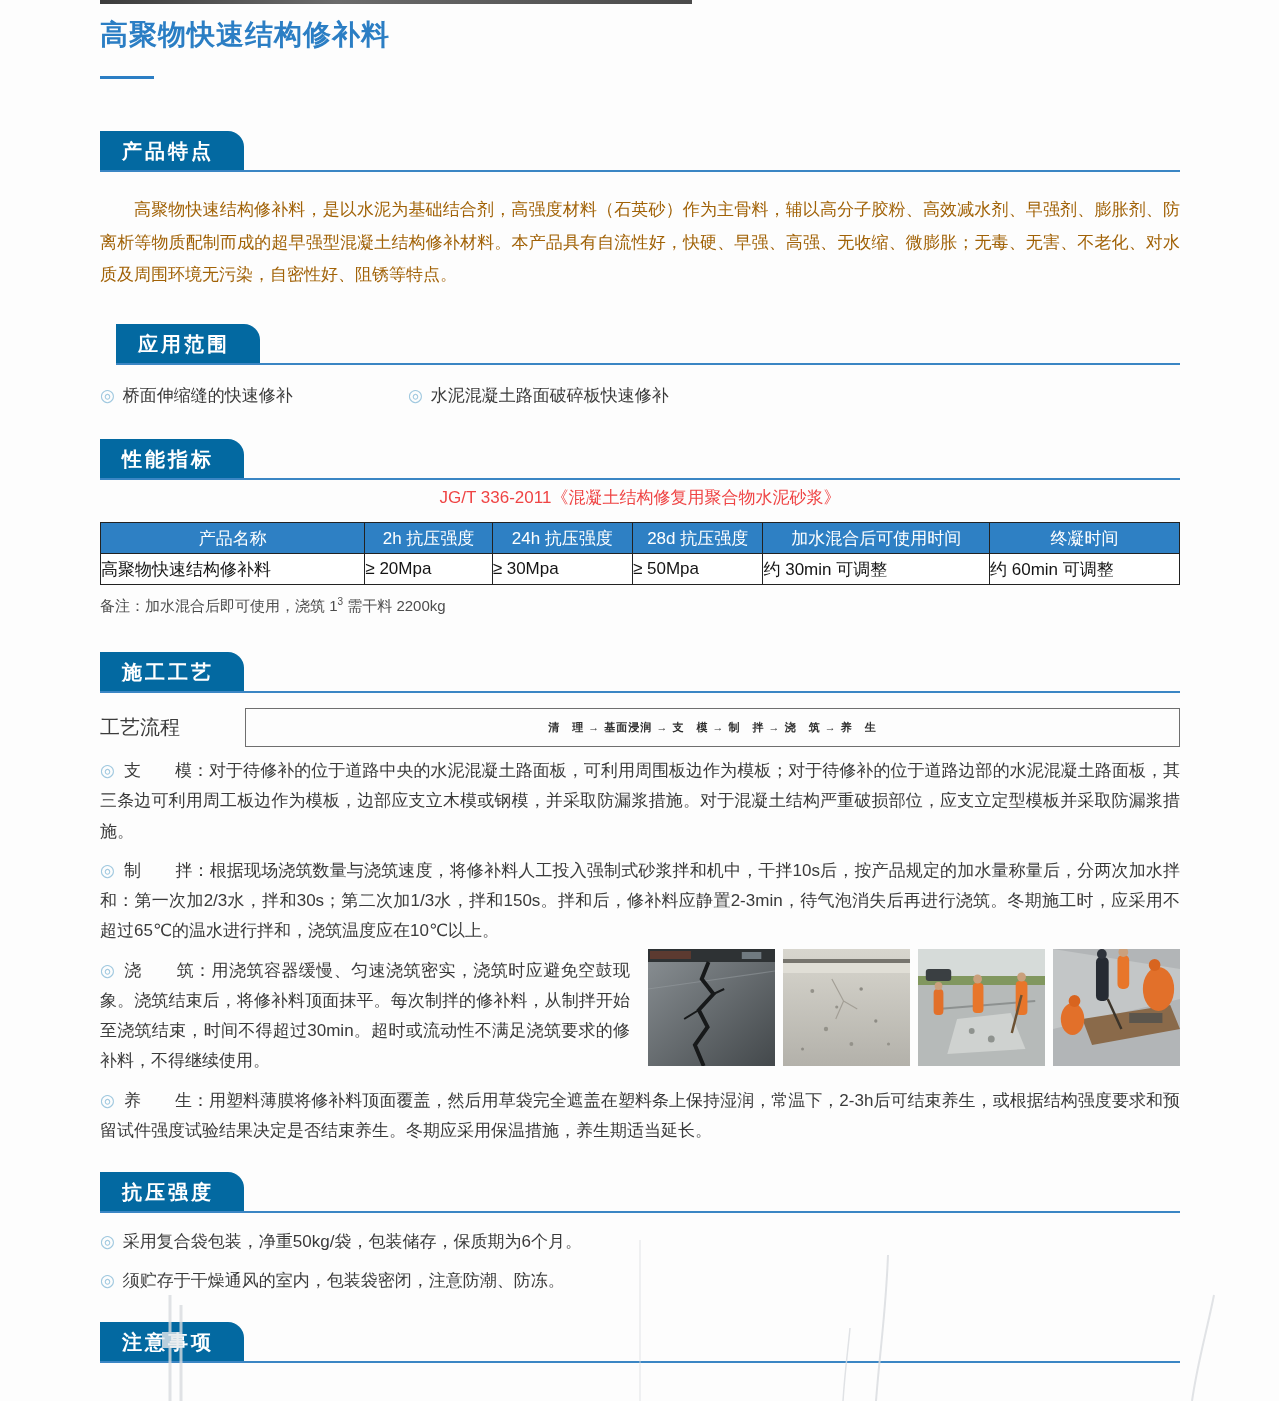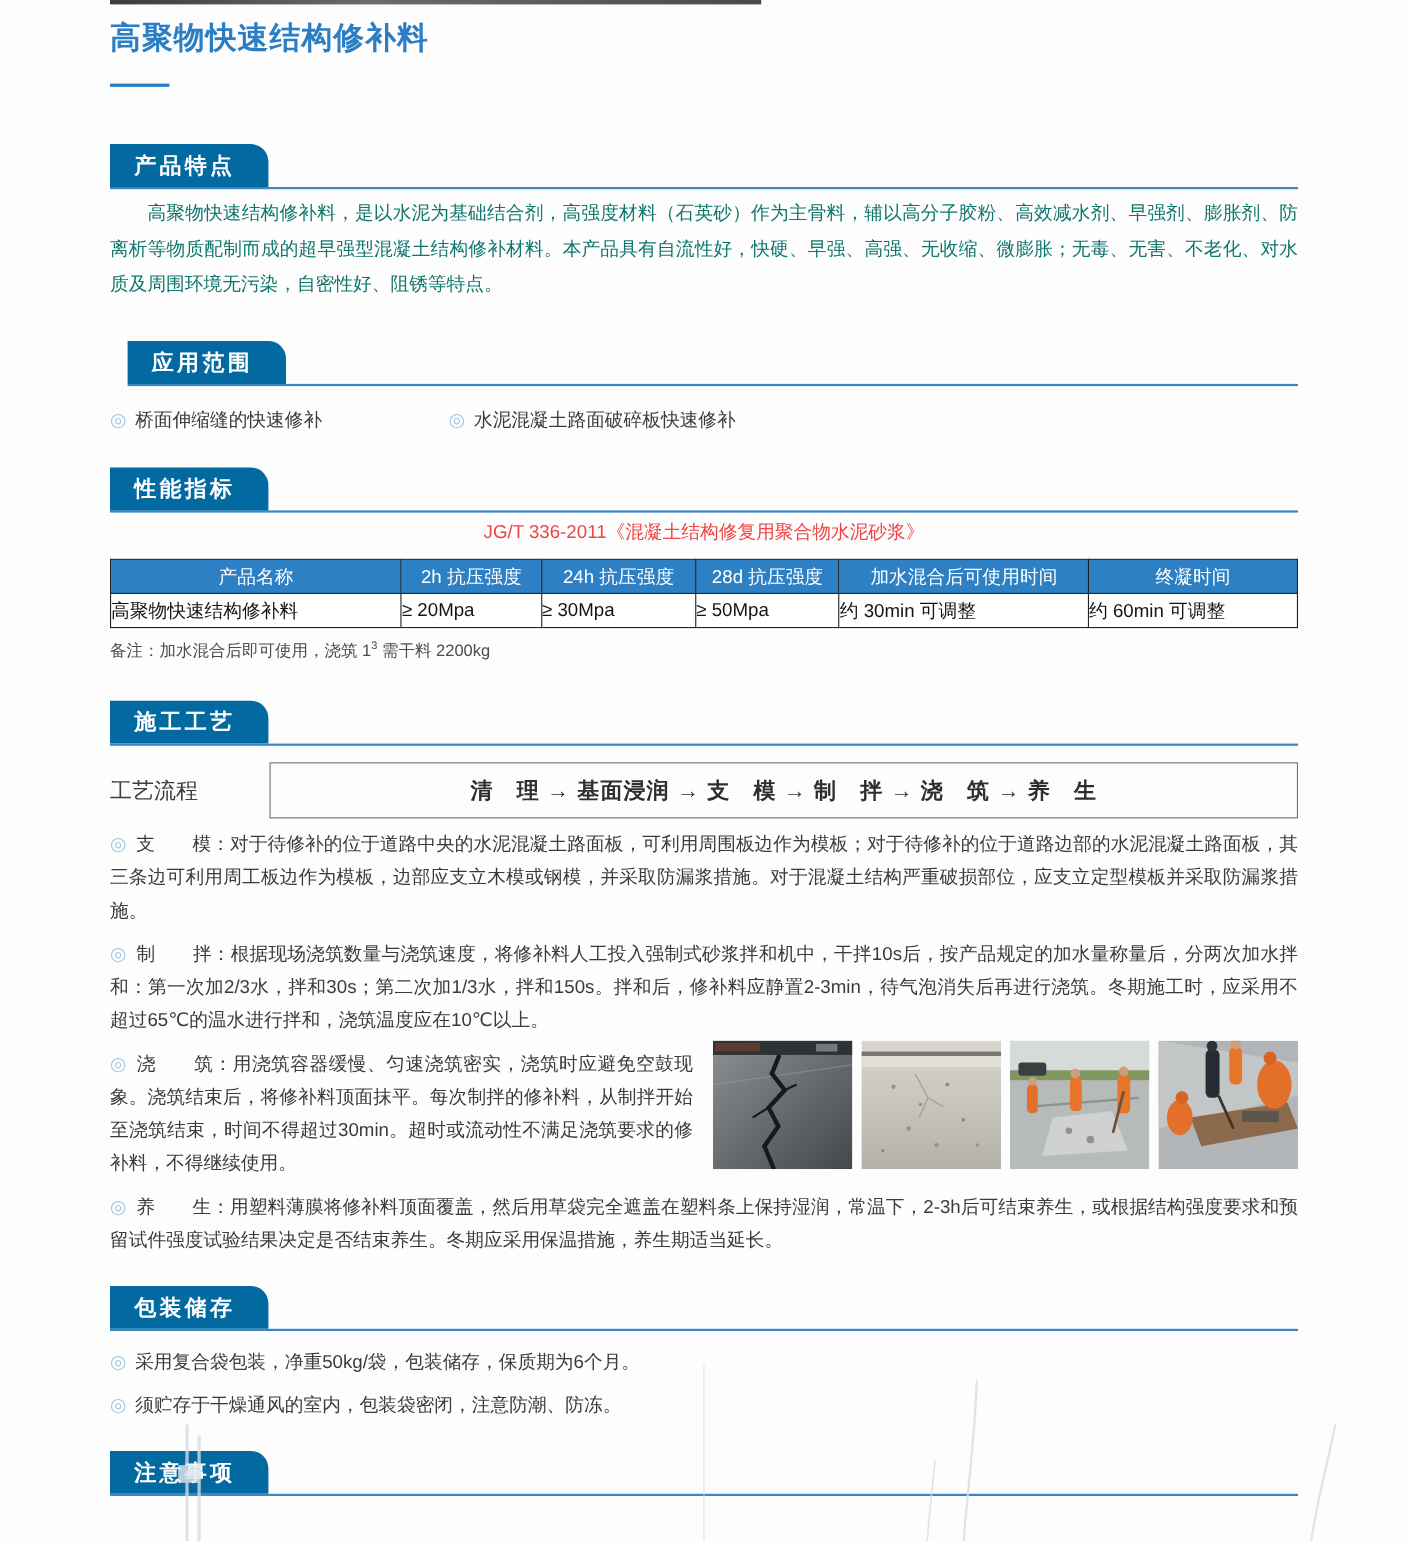--- a/index.html
+++ b/index.html
@@ -16,42 +16,42 @@
     background:linear-gradient(90deg,#3c3c3c,#6b6b6b 40%,#4a4a4a); }
 
   .page-title { color:#2b7ec4; font-size:28px; font-weight:bold; letter-spacing:1px; padding-top:16px; }
   .title-underline { width:54px; height:3px; background:#2b7ec4; margin-top:22px; }
 
   .section-tab { border-bottom:2px solid #3b86c4; line-height:0; }
   .tab-label { display:inline-block; background:#0369a1; color:#ffffff;
     font-size:20px; font-weight:bold; letter-spacing:3px;
     line-height:1; padding:10px 30px 9px 22px; border-top-right-radius:16px; }
 
-  .features-para { margin-top:8px; font-size:17px; line-height:1.92; text-align:justify;
-    text-indent:2em; color:#0f766e;font-family:Liberation Mono, monospace; }
+  .features-para { margin-top:22px; font-size:17px; line-height:1.92; text-align:justify;
+    text-indent:2em; color:#a16207; }
 
   .bullet { display:flex; align-items:flex-start; font-size:17px; color:#3a3a3a; }
   .ring { color:#9fc8df; font-size:17px; margin-right:8px; flex:0 0 auto; line-height:1.55; }
   .bullet span.txt { line-height:1.55; }
 
   .app-row { display:flex; margin-top:18px; }
   .app-row .bullet:first-child { width:308px; }
 
   .perf-caption { text-align:center; margin-top:6px; font-size:17px; color:#ef4444; }
   table.perf { width:100%; border-collapse:collapse; margin-top:13px; table-layout:fixed; }
   table.perf th, table.perf td { border:1.5px solid #222; font-size:17px; }
   table.perf th { background:#2e80c4; color:#fff; font-weight:normal; height:31px; }
   table.perf td { background:#fff; color:#141414; height:31px; }
   col.c1{width:24.5%} col.c2{width:11.8%} col.c3{width:13%} col.c4{width:12.1%} col.c5{width:21%} col.c6{width:17.6%}
   .perf-note { margin-top:11px; font-size:15px; color:#4c4c4c; }
   .perf-note sup { font-size:10px; }
 
   .flow-row { display:flex; align-items:center; margin-top:15px;justify-content:center; }
   .flow-label { font-size:20px; color:#3c3c3c; flex:0 0 145px; }
-  .flow-box { flex:1; border:1px solid #6f6f6f; text-align:center; font-size:20px;
+  .flow-box { flex:1; border:1px solid #6f6f6f; text-align:center; font-size:11px;
     color:#2e2e2e; padding:11px 0; letter-spacing:1px; font-weight:bold; }
 
   .steps { margin-top:6px; }
   .step { font-size:17px; line-height:1.78; text-align:justify; color:#3a3a3a; margin-top:9px; }
   .step .ring { margin-right:9px; }
   .clear { clear:both; }
 
   .photos { float:right; width:532px; margin:2px 0 6px 18px;
     display:grid; grid-template-columns:repeat(4,1fr); gap:8px; }
   .photo { height:117px; overflow:hidden; }
@@ -215,21 +215,21 @@
           <path d="M56 50 L70 80" stroke="#3c342a" stroke-width="2.5" fill="none"></path>
         </svg>
       </div>
     </div>
 
     <p class="step"><span class="ring">◎</span><span>浇　　筑：用浇筑容器缓慢、匀速浇筑密实，浇筑时应避免空鼓现象。浇筑结束后，将修补料顶面抹平。每次制拌的修补料，从制拌开始至浇筑结束，时间不得超过30min。超时或流动性不满足浇筑要求的修补料，不得继续使用。</span></p>
     <p class="step clear"><span class="ring">◎</span><span>养　　生：用塑料薄膜将修补料顶面覆盖，然后用草袋完全遮盖在塑料条上保持湿润，常温下，2-3h后可结束养生，或根据结构强度要求和预留试件强度试验结果决定是否结束养生。冬期应采用保温措施，养生期适当延长。</span></p>
   </div>
 
   <div class="section-tab" style="margin-top:26px;">
-    <span class="tab-label">包装储存</span>
+    <span class="tab-label">抗压强度</span>
   </div>
   <div class="pack-items">
     <div class="bullet">
       <span class="ring">◎</span>
       <span class="txt">采用复合袋包装，净重50kg/袋，包装储存，保质期为6个月。</span>
     </div>
     <div class="bullet">
       <span class="ring">◎</span>
       <span class="txt">须贮存于干燥通风的室内，包装袋密闭，注意防潮、防冻。</span>
     </div>

